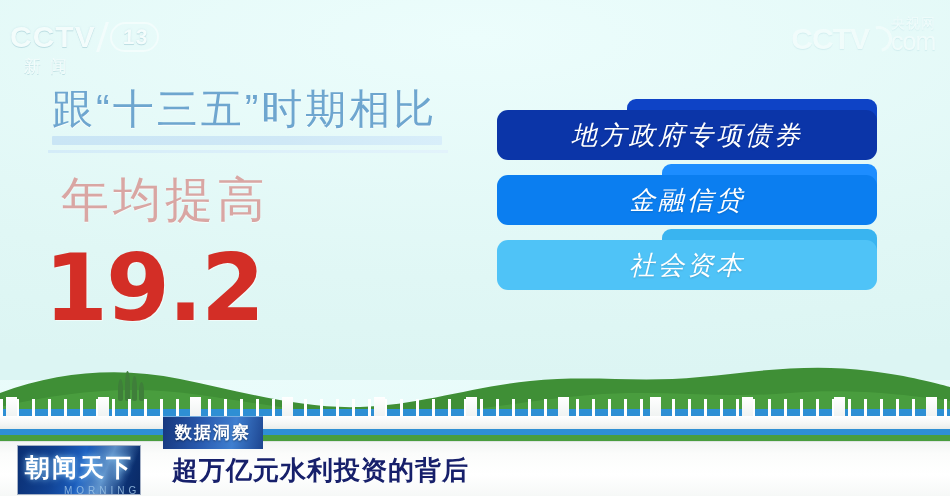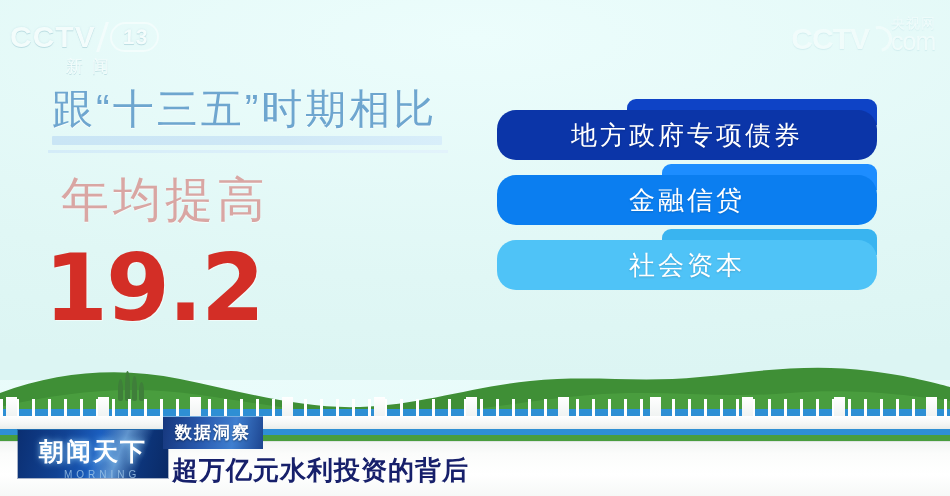--- a/index.html
+++ b/index.html
@@ -30,21 +30,21 @@
     display:flex; align-items:center;
   }
   .cctv-13{
     display:inline-block; margin-left:4px; padding:0 9px 0 11px;
     border:2px solid rgba(255,255,255,.85);
     border-radius:16px; font-size:21px; line-height:26px;
     transform:skewX(-2deg);
   }
   .cctv-sub{
     font-size:17px; letter-spacing:9px; color:#ffffff;
-    text-align:center; margin-top:1px; padding-left:14px;
+    text-align:left; margin-top:1px; padding-left:14px;
     text-shadow:0 1px 0 rgba(150,195,205,.85);
   }
   .cctv-slash{
     display:inline-block; width:3px; height:30px; background:#fff;
     transform:skewX(-18deg); margin:0 2px 0 5px; opacity:.9;
   }
 
   
   #watermark{
     position:absolute; right:14px; top:16px; opacity:.42;
@@ -101,22 +101,22 @@
   }
 
   
   #banner-list{ position:absolute; left:497px; top:110px; width:380px; }
   .banner{ position:relative; height:50px; margin-bottom:15px; }
   .banner-tab{
     position:absolute; right:0; top:-11px; height:26px;
     border-radius:9px 9px 0 0;
   }
   .banner-body{
-    position:absolute; inset:0; border-radius:19px;
-    display:flex; align-items:center; justify-content:center;
+    position:absolute; inset:0; border-radius:11px;
+    display:flex; align-items:center; justify-content:center;font-style:italic;
   }
   .banner-label{
     color:#ffffff; font-size:26px; letter-spacing:3px; font-weight:400;
     text-shadow:0 1px 2px rgba(0,0,0,.16);
   }
 
   
   #landscape{ position:absolute; left:0; right:0; bottom:55px; height:120px; }
   .bridge{
     position:absolute; left:0; right:0; bottom:12px; height:30px;
@@ -143,21 +143,21 @@
 
   
   #lower-strip{
     position:absolute; left:0; right:0; bottom:0; height:55px;
     background:linear-gradient(180deg,#f3f5f4 0%,#fbfcfb 22%,#ffffff 60%,#f6f8f7 100%);
     border-top:1px solid #dfe4e3;
   }
 
   
   #program-logo{
-    position:absolute; left:18px; bottom:18px; width:150px; height:48px;
+    position:absolute; left:18px; bottom:2px; width:122px; height:48px;
     background:
       linear-gradient(103deg,#0b2f72 0%,#114293 30%,#1b5fc0 52%,#0e3a84 72%,#0a2a66 100%);
     overflow:hidden;
     box-shadow:0 0 0 1px rgba(10,40,100,.35);
   }
   #program-logo:before{
     content:""; position:absolute; left:48%; top:-30%;
     width:52px; height:190%;
     background:linear-gradient(90deg,rgba(255,255,255,0),rgba(160,215,255,.55),rgba(255,255,255,0));
     transform:skewX(-22deg);

